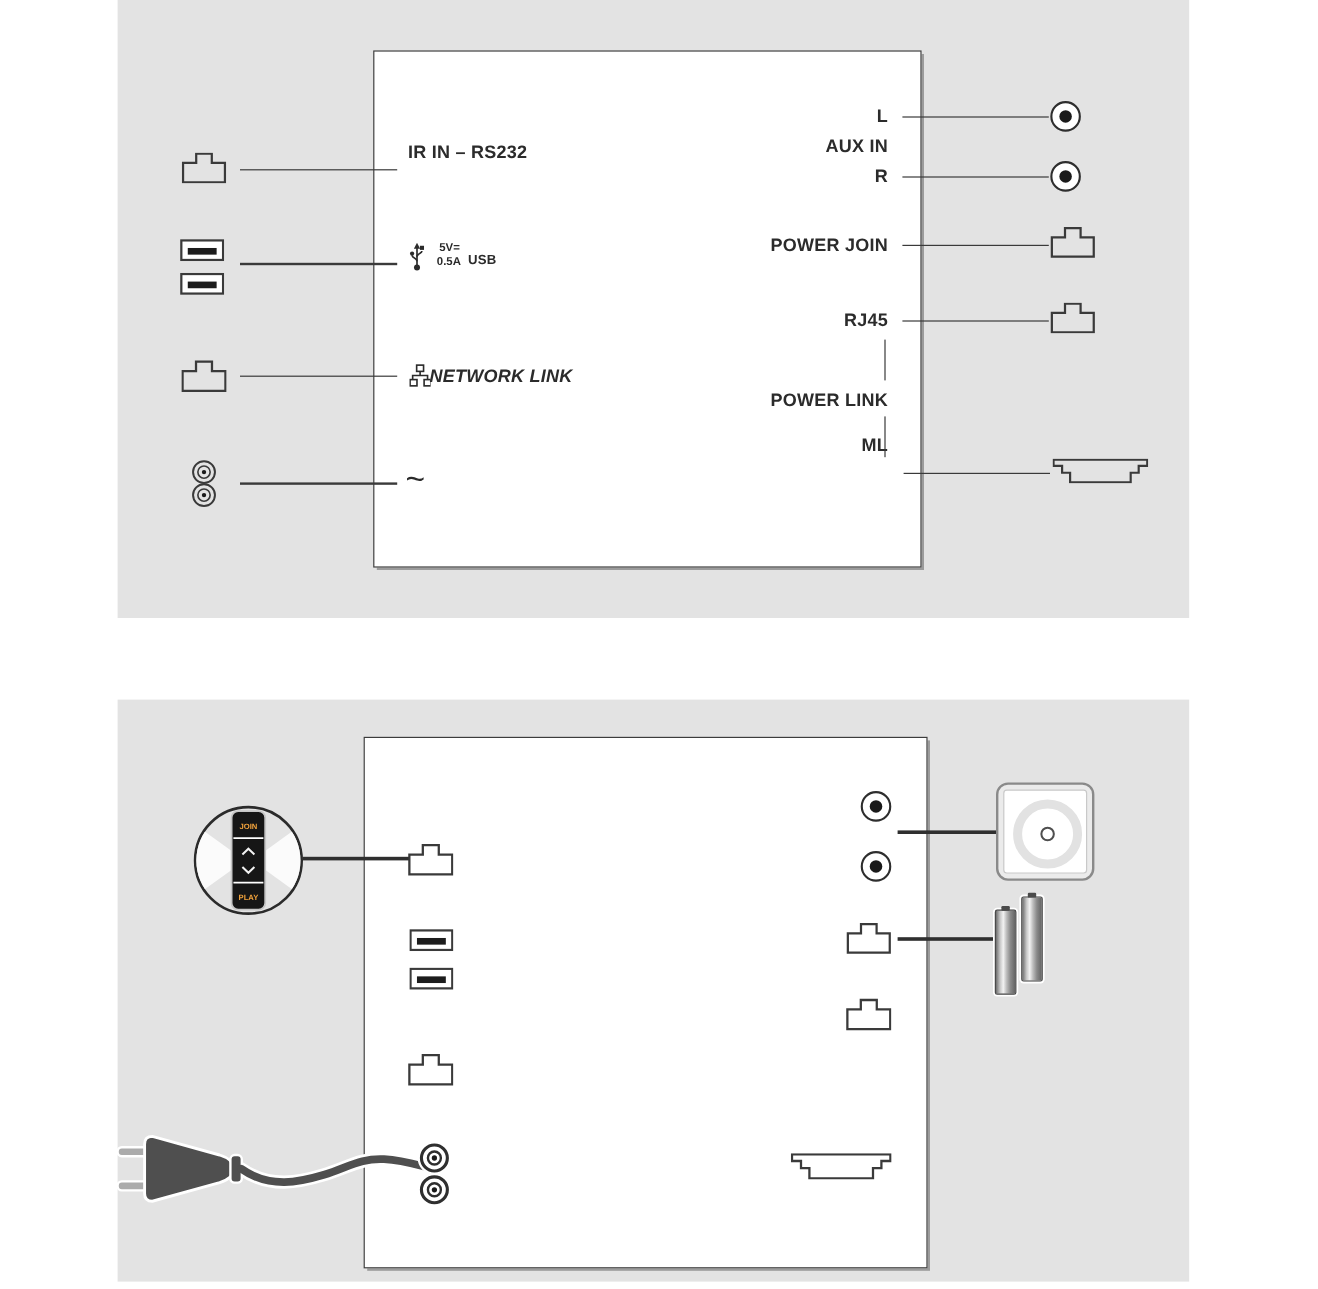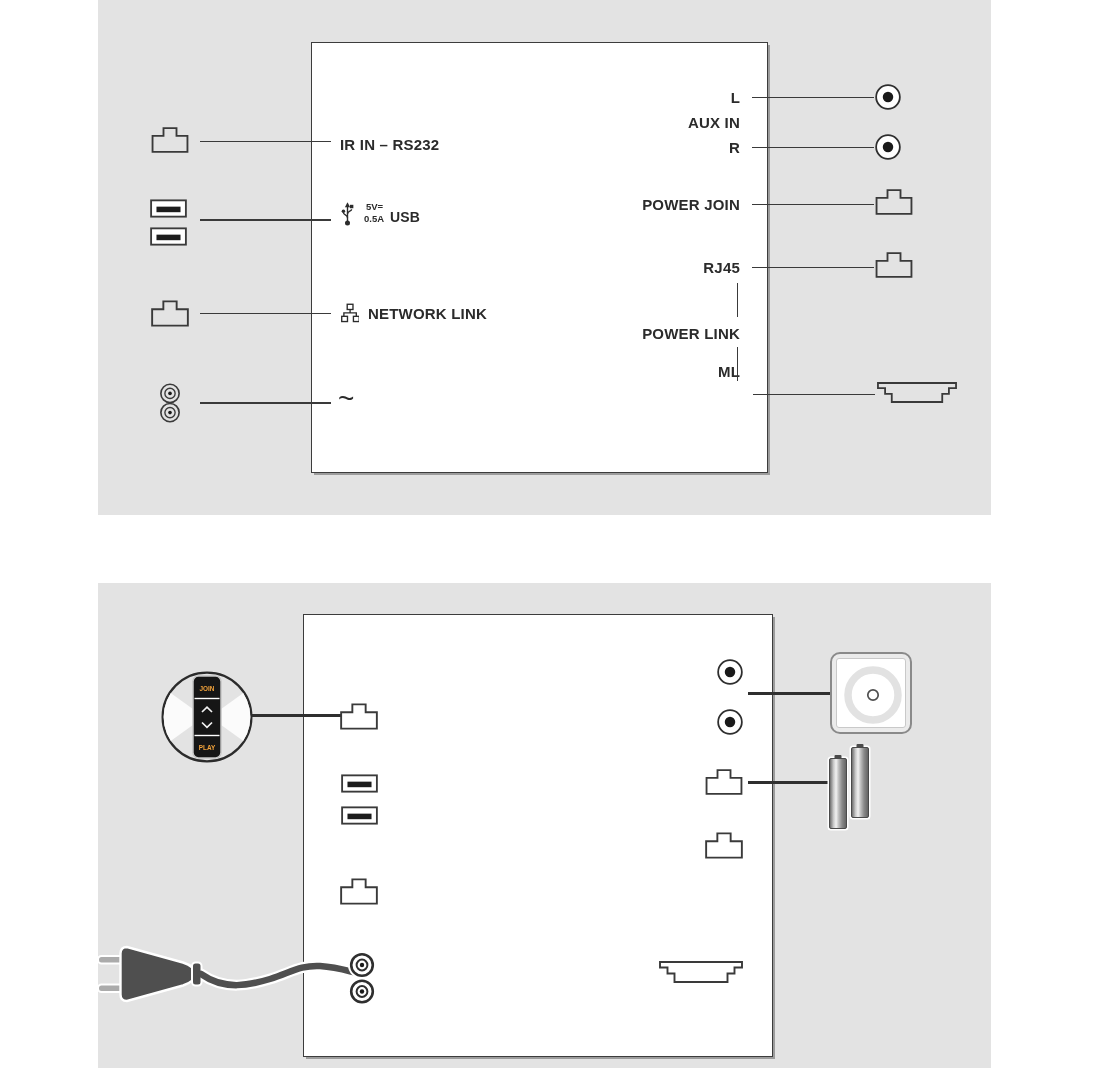--- a/index.html
+++ b/index.html
@@ -4,21 +4,21 @@
 <style>
   html,body{margin:0;padding:0;background:#fff;}
   .stage{position:relative;width:1098px;height:1074px;background:#fff;overflow:hidden;
          font-family:"Liberation Sans",sans-serif;}
   .panel{position:absolute;left:98px;width:893px;background:#e3e3e3;}
   .whitebox{position:absolute;background:#fff;border:1.7px solid #3c3c3c;
             box-shadow:2.5px 2.5px 0 -0.5px #9c9c9c;box-sizing:border-box;}
   .lbl{position:absolute;color:#2b2b2b;font-weight:bold;font-size:15px;
        line-height:15px;white-space:nowrap;letter-spacing:.2px;}
   .lbl.small{font-size:9.5px;line-height:10px;letter-spacing:0;}
-  .lbl.big{font-size:14px;line-height:17px;text-align:center;}
+  .lbl.big{font-size:11px;line-height:17px;text-align:center;}
   .lbl.right{text-align:right;right:358px;}
   .lbl.tilde{font-size:28px;line-height:20px;font-weight:normal;}
   .hline{position:absolute;height:1.5px;background:#3a3a3a;}
   .hline.thick{height:3px;background:#2f2f2f;}
   .vline{position:absolute;width:1.5px;background:#3a3a3a;}
   .icon{position:absolute;}
   svg text{font-family:"Liberation Sans",sans-serif;}
   .switch-outer{position:absolute;left:830px;top:652px;width:82px;height:82px;
       border:2px solid #8a8a8a;border-radius:10px;background:#ebebeb;box-sizing:border-box;}
   .switch-inner{position:absolute;left:4px;top:4px;right:4px;bottom:4px;
@@ -104,31 +104,31 @@
     </svg>
   <svg class="icon" style="left:159px;top:382px;width:22px;height:42px;">
       <use href="#c7"></use>
     </svg>
 
   <div class="hline" style="left:200px;top:140.5px;width:131px;"></div>
   <div class="hline" style="left:200px;top:219px;width:131px;"></div>
   <div class="hline" style="left:200px;top:312.5px;width:131px;"></div>
   <div class="hline" style="left:200px;top:402px;width:131px;"></div>
 
-  <div class="lbl" style="left:340px;top:137px;">IR IN – RS232</div>
+  <div class="lbl" style="left:340px;top:120px;">IR IN – RS232</div>
   <svg class="icon" style="left:341px;top:201px;width:13px;height:26px;">
       <use href="#usbsym"></use>
     </svg>
   <div class="lbl small" style="left:366px;top:202px;">5V=</div>
   <div class="lbl small" style="left:364px;top:214px;">0.5A</div>
   <div class="lbl big" style="left:390px;top:209px;">USB</div>
   <svg class="icon" style="left:341px;top:303px;width:18px;height:20px;">
       <use href="#neticon"></use>
     </svg>
-  <div class="lbl" style="left:368px;top:306px;">NETWORK LINK</div>
+  <div class="lbl" style="left:358px;top:306px;font-style:italic;">NETWORK LINK</div>
   <div class="lbl tilde" style="left:338px;top:389px;">~</div>
 
   <div class="lbl right" style="top:89.5px;">L</div>
   <div class="lbl right" style="top:114.5px;text-align:right;">AUX IN</div>
   <div class="lbl right" style="top:139.5px;">R</div>
   <div class="lbl right" style="top:196.5px;">POWER JOIN</div>
   <div class="lbl right" style="top:259.5px;">RJ45</div>
   <div class="lbl right" style="top:325.5px;">POWER LINK</div>
   <div class="lbl right" style="top:364px;">ML</div>
 

